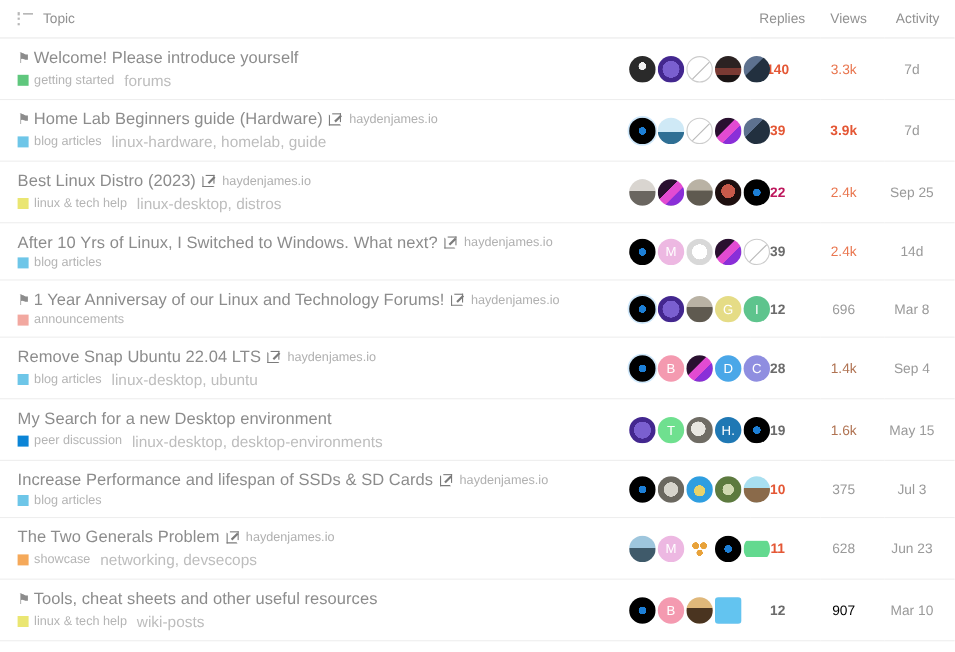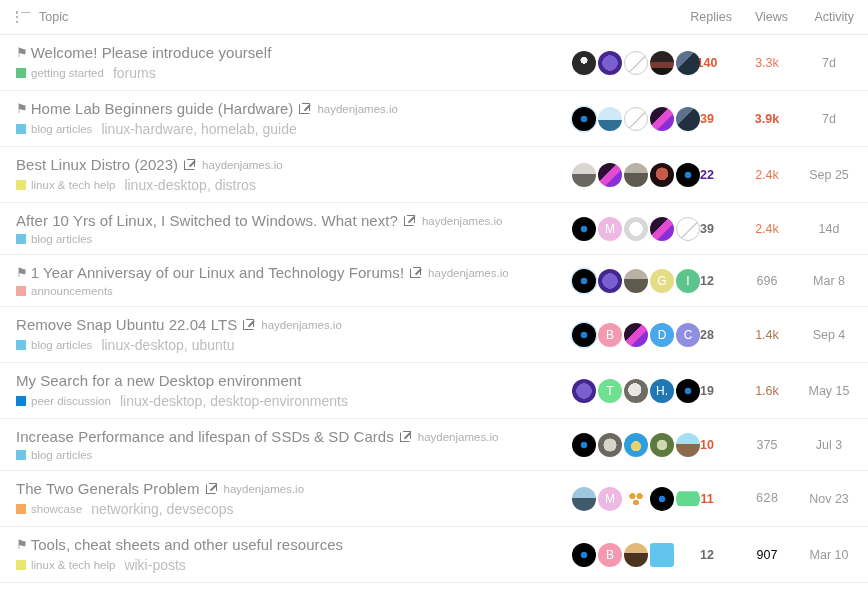--- a/index.html
+++ b/index.html
@@ -231,21 +231,21 @@
           </td>
           <td class="c-posters">
             <div class="posters">
               <span class="av" style="background: linear-gradient(rgb(217, 213, 208) 0px, rgb(217, 213, 208) 45%, rgb(106, 102, 96) 46%, rgb(106, 102, 96) 100%) rgb(141, 141, 141);"></span>
               <span class="av" style="background: linear-gradient(135deg, rgb(42, 16, 48) 0px, rgb(42, 16, 48) 40%, rgb(226, 75, 210) 41%, rgb(226, 75, 210) 62%, rgb(138, 47, 216) 63%, rgb(138, 47, 216) 100%) rgb(18, 10, 26);"></span>
               <span class="av" style="background: linear-gradient(rgb(185, 178, 164) 0px, rgb(185, 178, 164) 42%, rgb(95, 90, 80) 43%, rgb(95, 90, 80) 100%) rgb(125, 118, 104);"></span>
               <span class="av" style="background: radial-gradient(circle at 50% 45%, rgb(199, 90, 74) 0px, rgb(199, 90, 74) 35%, rgb(29, 15, 15) 36%, rgb(29, 15, 15) 100%) rgb(42, 18, 18);"></span>
               <span class="av" style="background: radial-gradient(circle, rgb(29, 127, 214) 0px, rgb(29, 127, 214) 20%, rgb(0, 0, 0) 21%, rgb(0, 0, 0) 100%) rgb(0, 0, 0);"></span>
             </div>
           </td>
-          <td class="c-replies" style="color: #4c1d95;">22</td>
+          <td class="c-replies" style="color: #be185d;">22</td>
           <td class="c-views" style="color: rgb(233, 118, 79);">2.4k</td>
           <td class="c-activity">Sep 25</td>
         </tr>
         <tr>
           <td class="c-topic">
             <div class="title-line">
               <span class="topic-title">After 10 Yrs of Linux, I Switched to Windows. What next?</span>
               <span class="ext-link">
                 <span class="ext-arrow"></span>
               </span>
@@ -412,22 +412,22 @@
               <span class="av" style="background: linear-gradient(rgb(158, 198, 221) 0px, rgb(158, 198, 221) 45%, rgb(63, 90, 106) 46%, rgb(63, 90, 106) 100%) rgb(122, 159, 184);"></span>
               <span class="av" style="background: rgb(237, 184, 226);">
                 <span class="gl">M</span>
               </span>
               <span class="av" style="background: radial-gradient(circle at 35% 38%, rgb(232, 162, 58) 0px, rgb(232, 162, 58) 14%, transparent 15%), radial-gradient(circle at 65% 38%, rgb(232, 162, 58) 0px, rgb(232, 162, 58) 14%, transparent 15%), radial-gradient(circle at 50% 65%, rgb(232, 162, 58) 0px, rgb(232, 162, 58) 14%, transparent 15%) rgb(255, 255, 255);"></span>
               <span class="av" style="background: radial-gradient(circle, rgb(29, 127, 214) 0px, rgb(29, 127, 214) 20%, rgb(0, 0, 0) 21%, rgb(0, 0, 0) 100%) rgb(0, 0, 0);"></span>
               <span class="av" style="background: linear-gradient(rgb(255, 255, 255) 0px, rgb(255, 255, 255) 18%, rgb(99, 217, 143) 19%, rgb(99, 217, 143) 80%, rgb(255, 255, 255) 81%, rgb(255, 255, 255) 100%) rgb(255, 255, 255);"></span>
             </div>
           </td>
           <td class="c-replies" style="color: rgb(228, 87, 53);">11</td>
-          <td class="c-views" style="color: rgb(154, 154, 154); font-family: Liberation Mono, monospace;">628</td>
-          <td class="c-activity">Nov 23</td>
+          <td class="c-views" style="color: rgb(154, 154, 154);">628</td>
+          <td class="c-activity">Jun 23</td>
         </tr>
         <tr>
           <td class="c-topic">
             <div class="title-line">
               <span class="pin-glyph">⚑</span>
               <span class="topic-title">Tools, cheat sheets and other useful resources</span>
             </div>
             <div class="meta-line">
               <span class="cat-swatch" style="background: rgb(234, 230, 114);"></span>
               <span class="cat-name">linux &amp; tech help</span>

